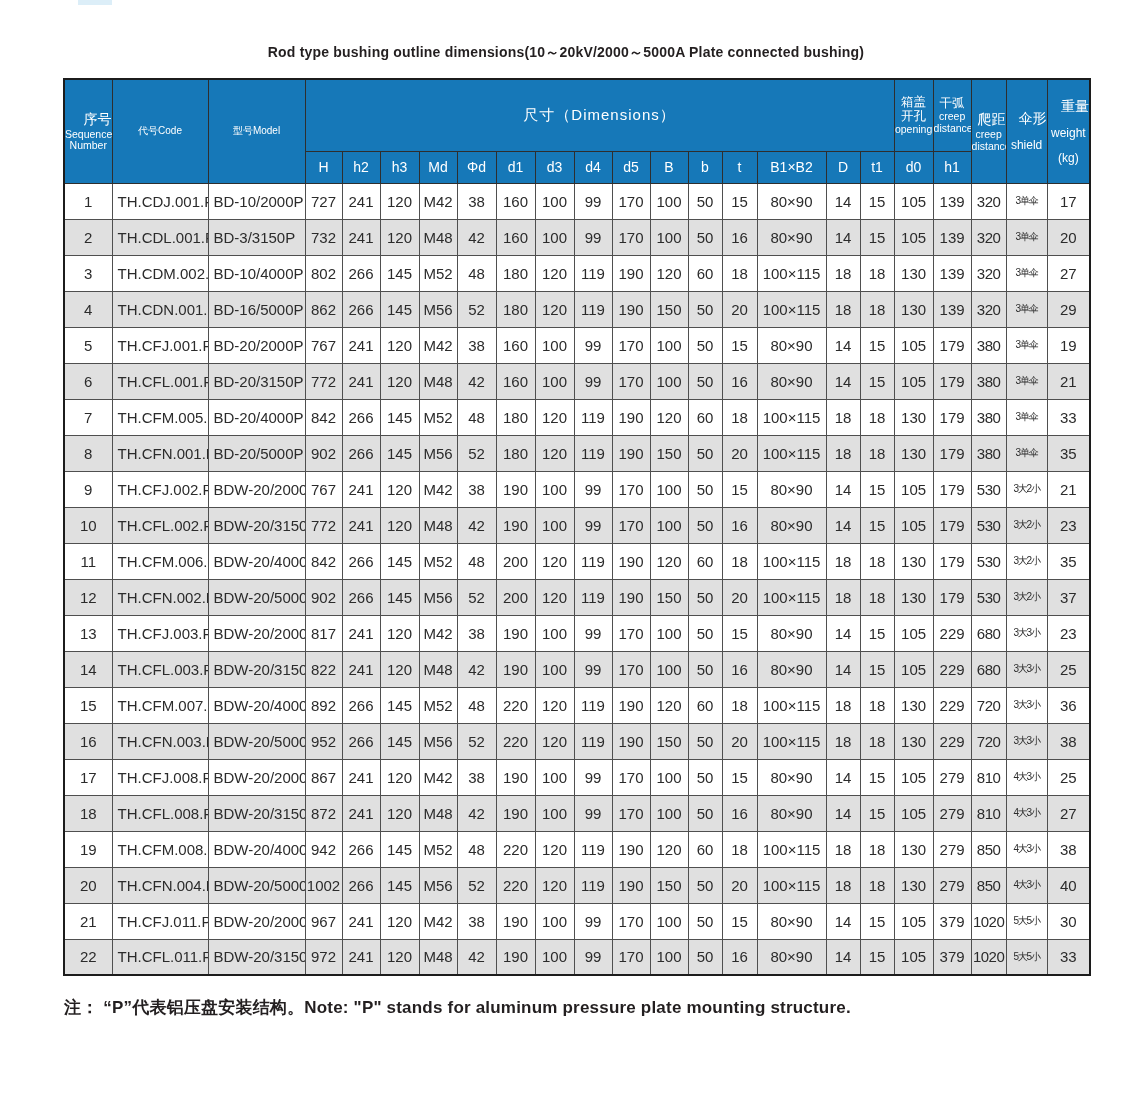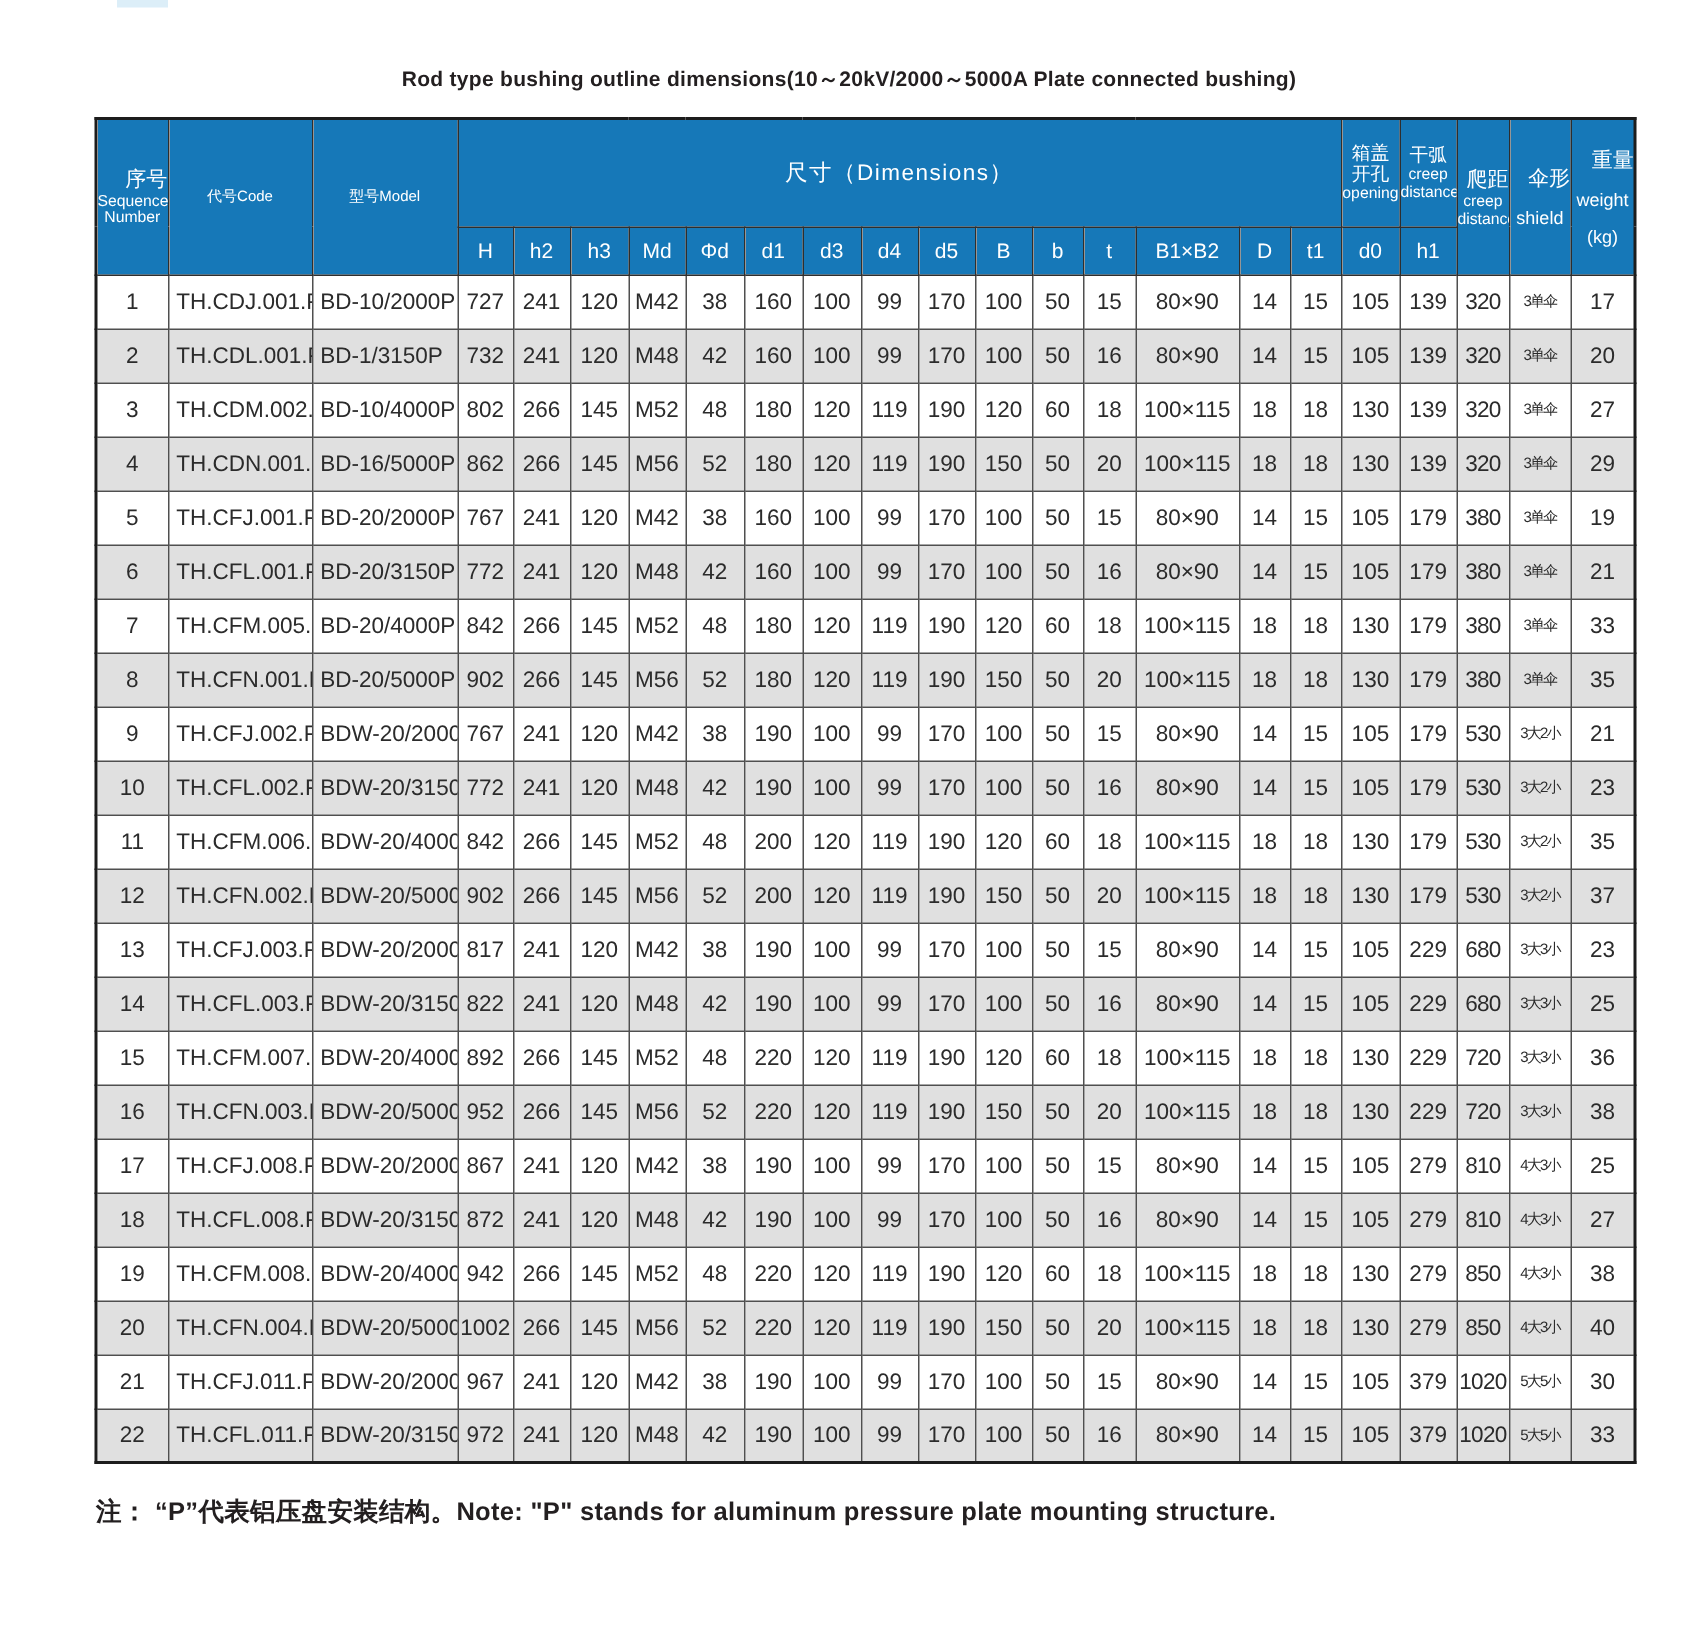--- a/index.html
+++ b/index.html
@@ -164,21 +164,21 @@
         <td>15</td>
         <td>105</td>
         <td>139</td>
         <td>320</td>
         <td>3单伞</td>
         <td>17</td>
       </tr>
       <tr>
         <td>2</td>
         <td>TH.CDL.001.P</td>
-        <td>BD-1/3150P</td>
+        <td>BD-3/3150P</td>
         <td>732</td>
         <td>241</td>
         <td>120</td>
         <td>M48</td>
         <td>42</td>
         <td>160</td>
         <td>100</td>
         <td>99</td>
         <td>170</td>
         <td>100</td>

